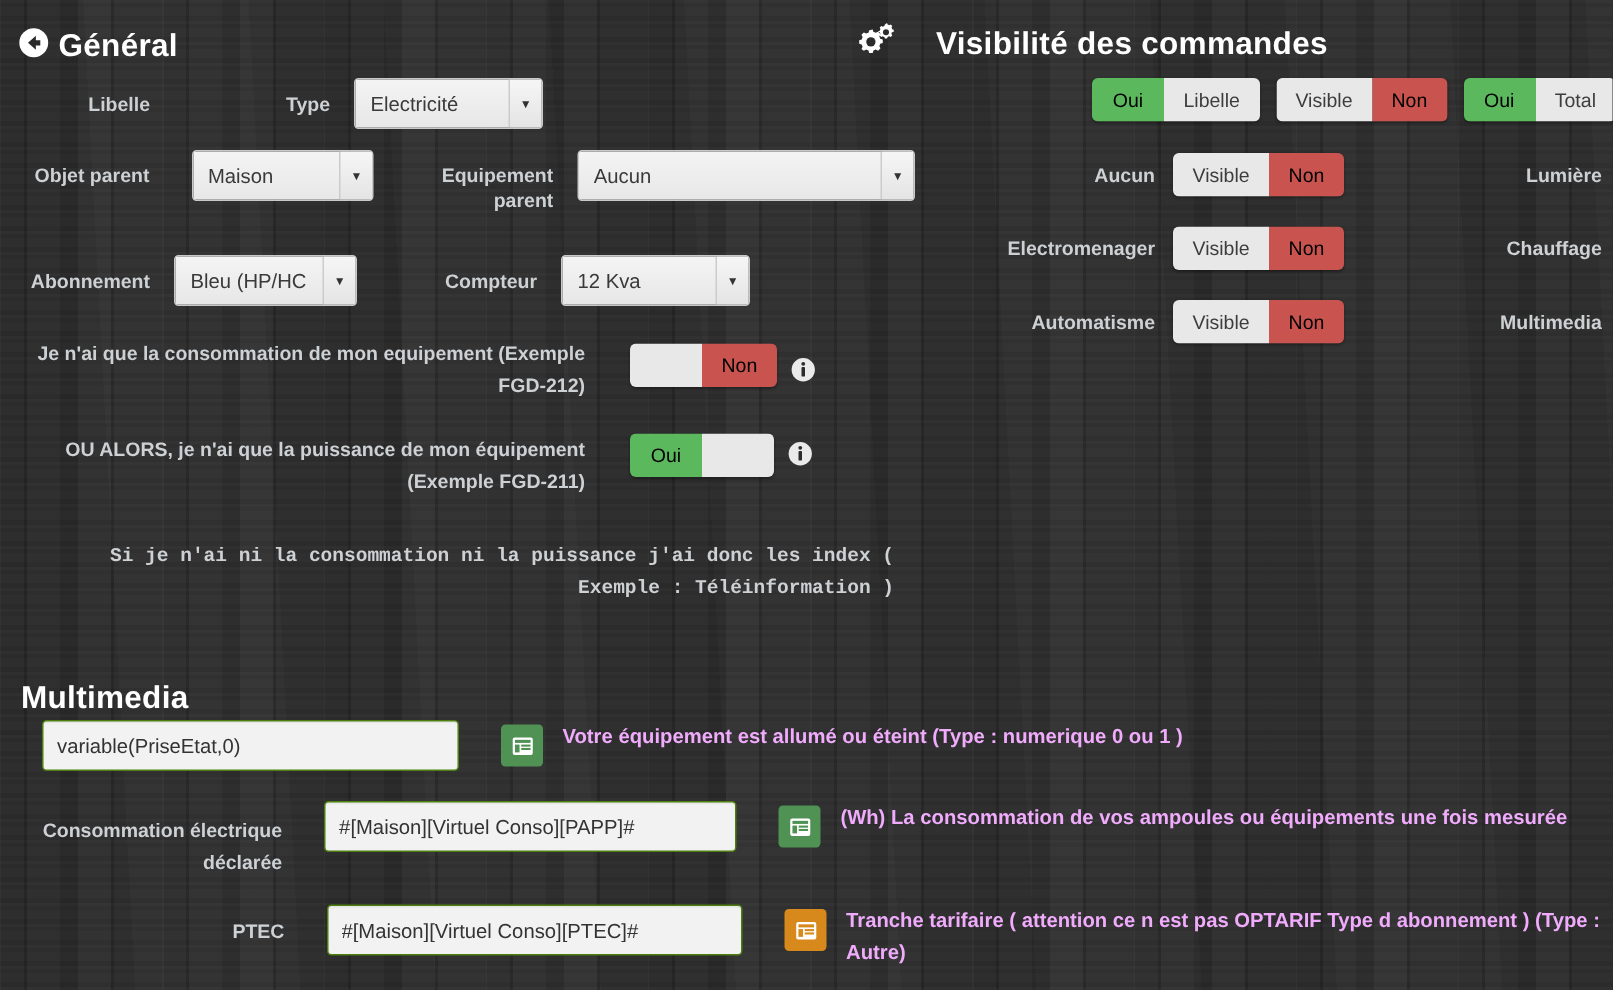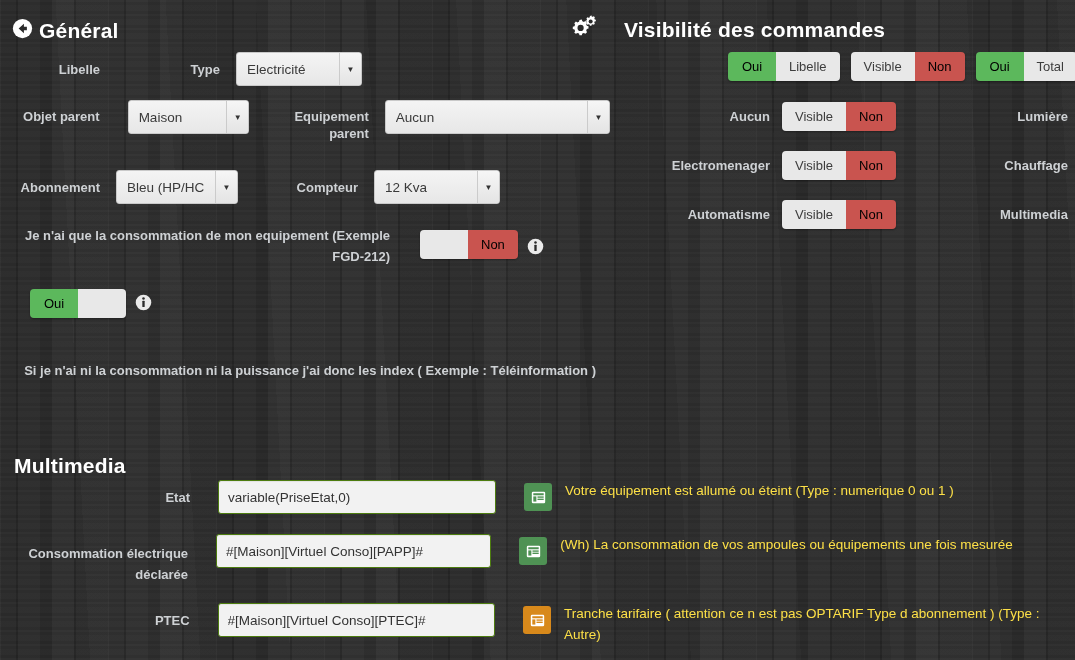--- a/index.html
+++ b/index.html
@@ -97,21 +97,21 @@
 
   
   .cmd-badge {
     width:28px; height:28px; border-radius:3px;
     display:flex; align-items:center; justify-content:center;
     flex:0 0 28px;
   }
   .cmd-badge.green { background:#4f9254; }
   .cmd-badge.orange{ background:#d8891b; }
   .cmd-desc {
-    font-size:13.5px; font-weight:normal; color:#fde047; line-height:21px;
+    font-size:13.5px; font-weight:bold; color:#f0abfc; line-height:21px;
   }
 
   .info-icon { display:inline-block; vertical-align:middle; }
 </style>
 </head>
 <body>
 
 <div id="wood-bg"></div>
 
 <div id="root">
@@ -195,36 +195,37 @@
       <span class="info-icon" style="margin-left:9px;margin-top:5px;">
         <svg width="17" height="17" viewBox="0 0 16 16">
           <circle cx="8" cy="8" r="7.3" fill="#eaeaea"></circle>
           <circle cx="8" cy="4.3" r="1.2" fill="#2b2b2b"></circle>
           <rect x="6.9" y="6.3" width="2.2" height="6" rx="0.6" fill="#2b2b2b"></rect>
         </svg>
       </span>
     </div>
 
     <div style="position:absolute;left:0;top:289px;width:610px;display:flex;align-items:flex-start;">
+      <div class="lbl" style="width:390px;line-height:21px;">OU ALORS, je n'ai que la puissance de mon équipement (Exemple FGD-211)</div>
       <div style="margin-left:30px;">
         <div class="tgl">
           <span class="yes">Oui</span>
           <span class="on-off-blank"></span>
         </div>
       </div>
       <span class="info-icon" style="margin-left:9px;margin-top:5px;">
         <svg width="17" height="17" viewBox="0 0 16 16">
           <circle cx="8" cy="8" r="7.3" fill="#eaeaea"></circle>
           <circle cx="8" cy="4.3" r="1.2" fill="#2b2b2b"></circle>
           <rect x="6.9" y="6.3" width="2.2" height="6" rx="0.6" fill="#2b2b2b"></rect>
         </svg>
       </span>
     </div>
 
-    <div class="lbl" style="position:absolute;left:16px;top:360px;width:580px;line-height:21px;">Si je n'ai ni la consommation ni la puissance j'ai donc les index ( Exemple : Téléinformation )</div>
+    <div class="lbl" style="position:absolute;left:16px;top:360px;width:580px;line-height:21px;font-family:Liberation Mono, monospace;">Si je n'ai ni la consommation ni la puissance j'ai donc les index ( Exemple : Téléinformation )</div>
   </div>
 
   <div style="position:absolute;left:612px;top:0;width:463px;height:260px;">
 
     <div class="section-title" style="position:absolute;left:12px;top:18px;">Visibilité des commandes</div>
 
     <div style="position:absolute;left:116px;top:52px;display:flex;gap:11px;">
       <div class="tgl">
         <span class="yes">Oui</span>
         <span class="neutral">Libelle</span>
@@ -271,21 +272,20 @@
       </div>
       <div class="lbl" style="width:160px;margin-left:12px;">Multimedia</div>
     </div>
   </div>
 
   <div style="position:absolute;left:0;top:448px;width:1075px;height:212px;">
 
     <div class="section-title" style="position:absolute;left:14px;top:6px;">Multimedia</div>
 
     <div style="position:absolute;left:0;top:32px;width:1075px;display:flex;align-items:flex-start;">
-      <div class="lbl" style="width:190px;padding-top:9px;">Etat</div>
       <div style="width:278px;margin-left:28px;">
         <input class="txt-input orange" type="text" value="variable(PriseEtat,0)" style="">
       </div>
       <div class="cmd-badge green" style="margin-left:28px;margin-top:3px;">
         <svg width="15" height="13" viewBox="0 0 16 14">
           <rect x="0.8" y="0.8" width="14.4" height="12.4" rx="1.4" fill="#ffffff"></rect>
           <rect x="2.4" y="2.4" width="11.2" height="2.2" fill="#4f9254"></rect>
           <rect x="2.4" y="5.8" width="3.3" height="5.6" fill="#4f9254"></rect>
           <rect x="6.9" y="5.8" width="6.7" height="1.5" fill="#4f9254"></rect>
           <rect x="6.9" y="8.2" width="6.7" height="1.5" fill="#4f9254"></rect>

